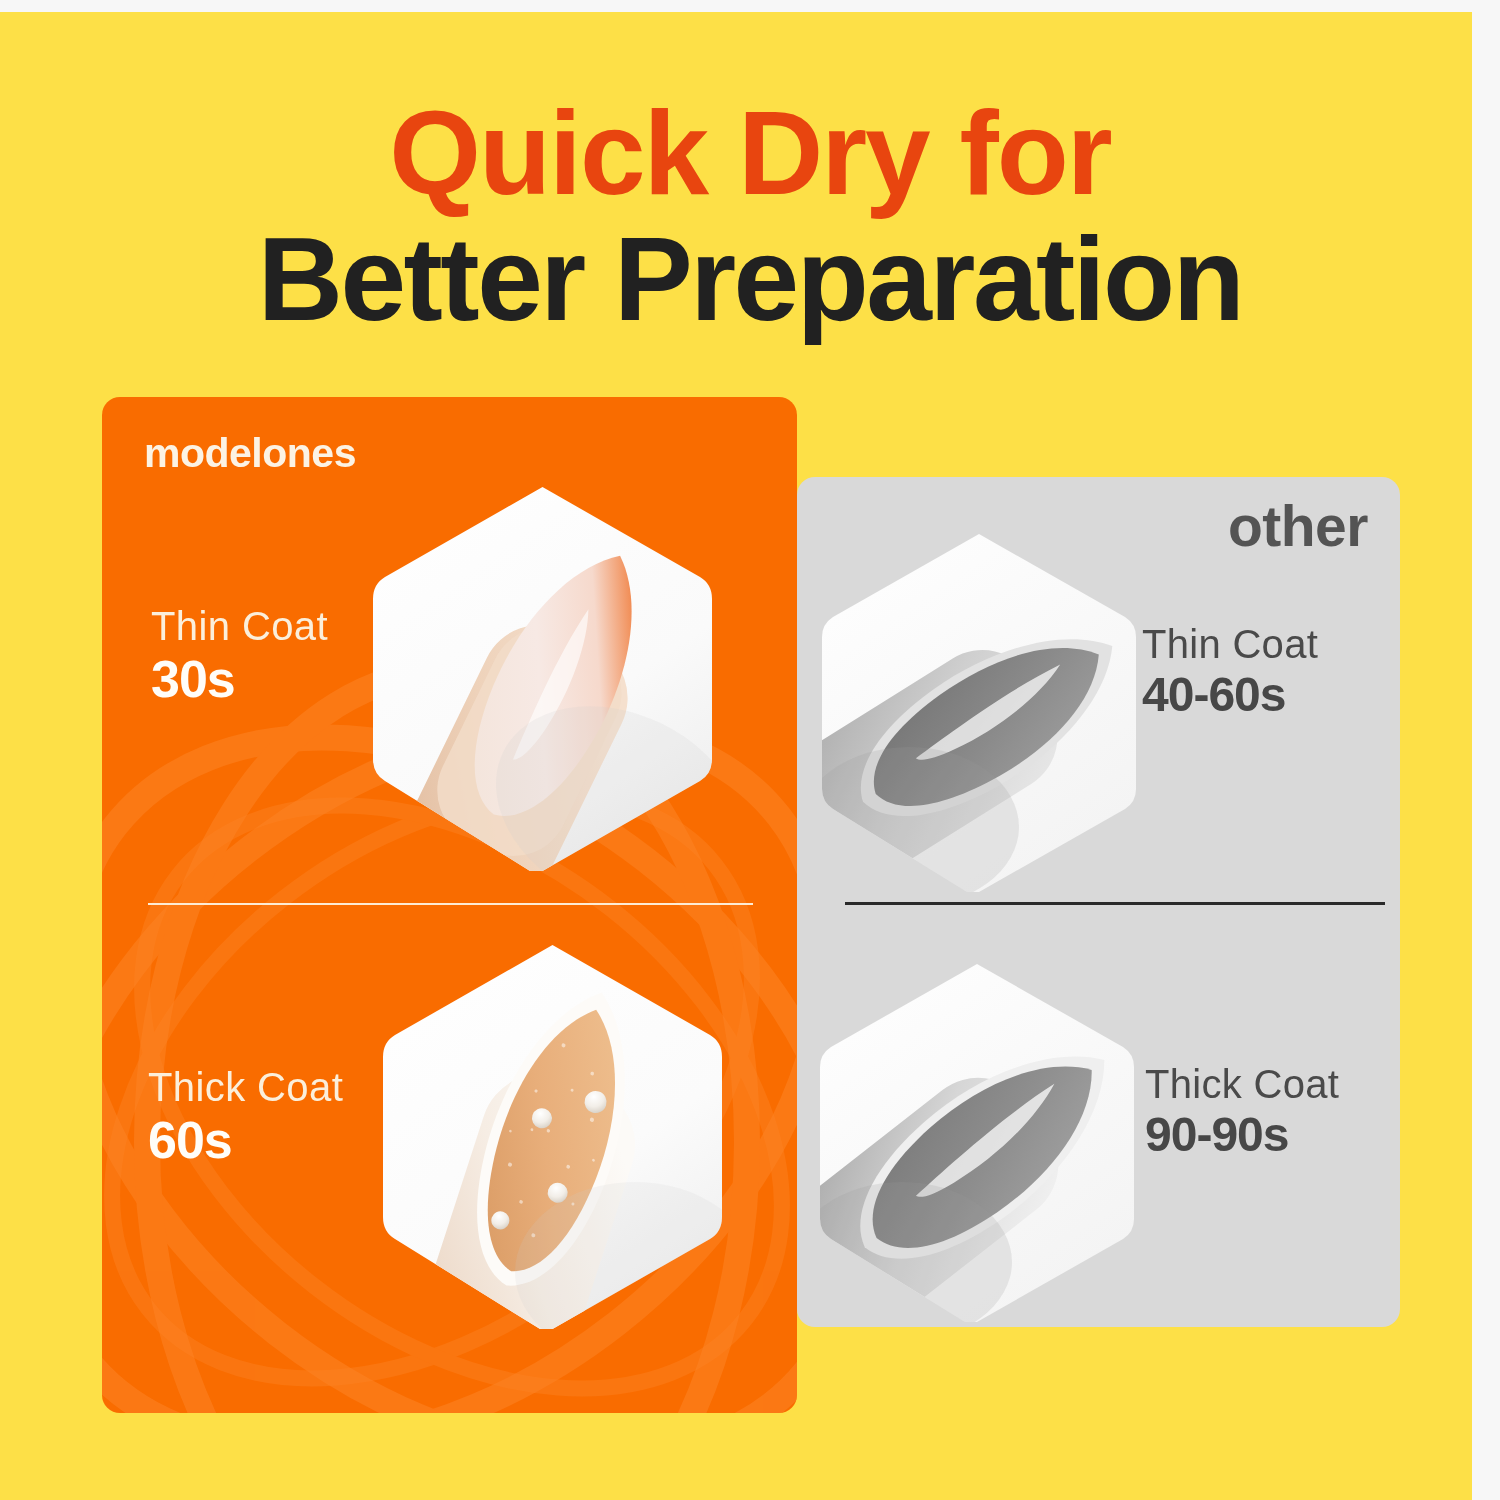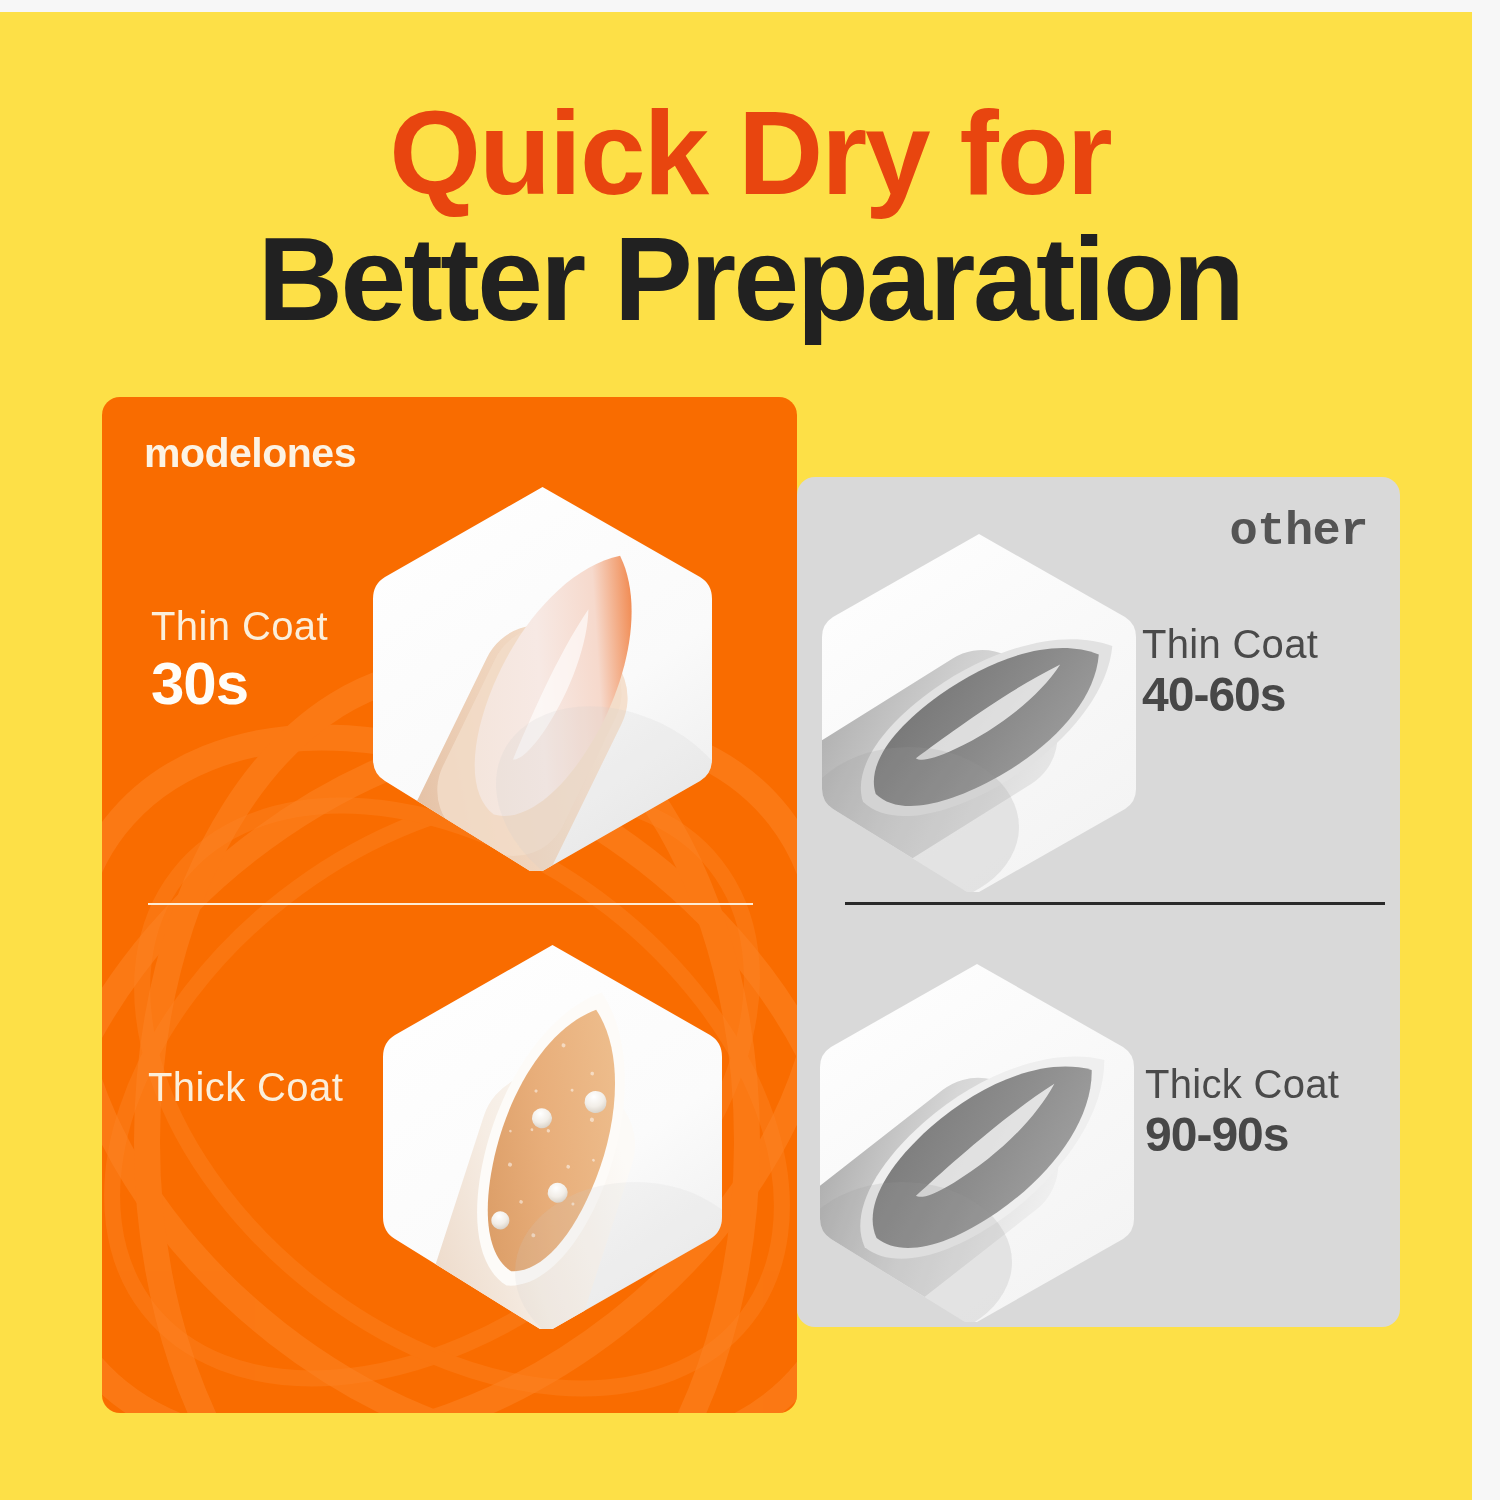--- a/index.html
+++ b/index.html
@@ -43,44 +43,43 @@
     width:605px; height:2px; background:#FDF2DF; opacity:.95;
   }
 
   
   .o-text { position:absolute; z-index:3; }
   .o-label {
     font-size:40px; color:#FBEFDB; letter-spacing:.4px;
     line-height:1.12; font-weight:normal;
   }
   .o-value {
-    font-size:60px; font-weight:bold; color:#FFFDF8;
+    font-size:52px; font-weight:bold; color:#FFFDF8;
     line-height:1.1; letter-spacing:-1px; margin-top:2px;
   }
 
   .o-text-thin  { left:49px; top:207px; }
   .o-text-thick { left:46px; top:668px; }
 
   
   .hex-wrap { position:absolute; z-index:2; }
   .hex-thin  { left:268px; top:82px;  width:345px; height:400px; }
   .hex-thick { left:278px; top:540px; width:345px; height:400px; }
 
   
   .panel-gray {
     position:absolute; left:797px; top:465px;
     width:603px; height:850px;
     background:#D9D9D9; border-radius:18px;
     overflow:hidden;
   }
   .other-label {
-    position:absolute; right:32px; top:28px;
-    font-size:47px; font-weight:bold; color:#545454;
+    position:absolute; right:32px; top:16px;
+    font-size:57px; font-weight:bold; color:#545454;
     letter-spacing:-0.5px;
-    font-family:Liberation Mono, monospace;
   }
   .divider-gray {
     position:absolute; left:48px; top:425px;
     width:540px; height:3px; background:#2A2A2A;
   }
   .g-text { position:absolute; z-index:3; }
   .g-label {
     font-size:40px; color:#4A4A4A; letter-spacing:.3px;
     line-height:1.12; font-weight:normal;
   }
@@ -175,20 +174,21 @@
 
           <ellipse cx="250" cy="330" rx="130" ry="95" fill="#CFCFCF" opacity="0.18" transform="rotate(26 250 330)"></ellipse>
         </g>
       </svg>
     </div>
 
     <div class="divider-orange"></div>
 
     <div class="o-text o-text-thick">
       <div class="o-label">Thick Coat</div>
+      <div class="o-value">60s</div>
     </div>
 
     <div class="hex-wrap hex-thick">
       <svg viewBox="0 0 345 400" aria-hidden="true">
         <defs>
           <clipPath id="hexB">
             <path d="M172.5 8 L330 98 Q342 105 342 120 L342 280 Q342 295 330 302 L172.5 392 Q172.5 392 160 392 L15 302 Q3 295 3 280 L3 120 Q3 105 15 98 Z"></path>
           </clipPath>
           <linearGradient id="tileB" x1="0" y1="0" x2="0.6" y2="1">
             <stop offset="0%" stop-color="#FFFFFF"></stop>

